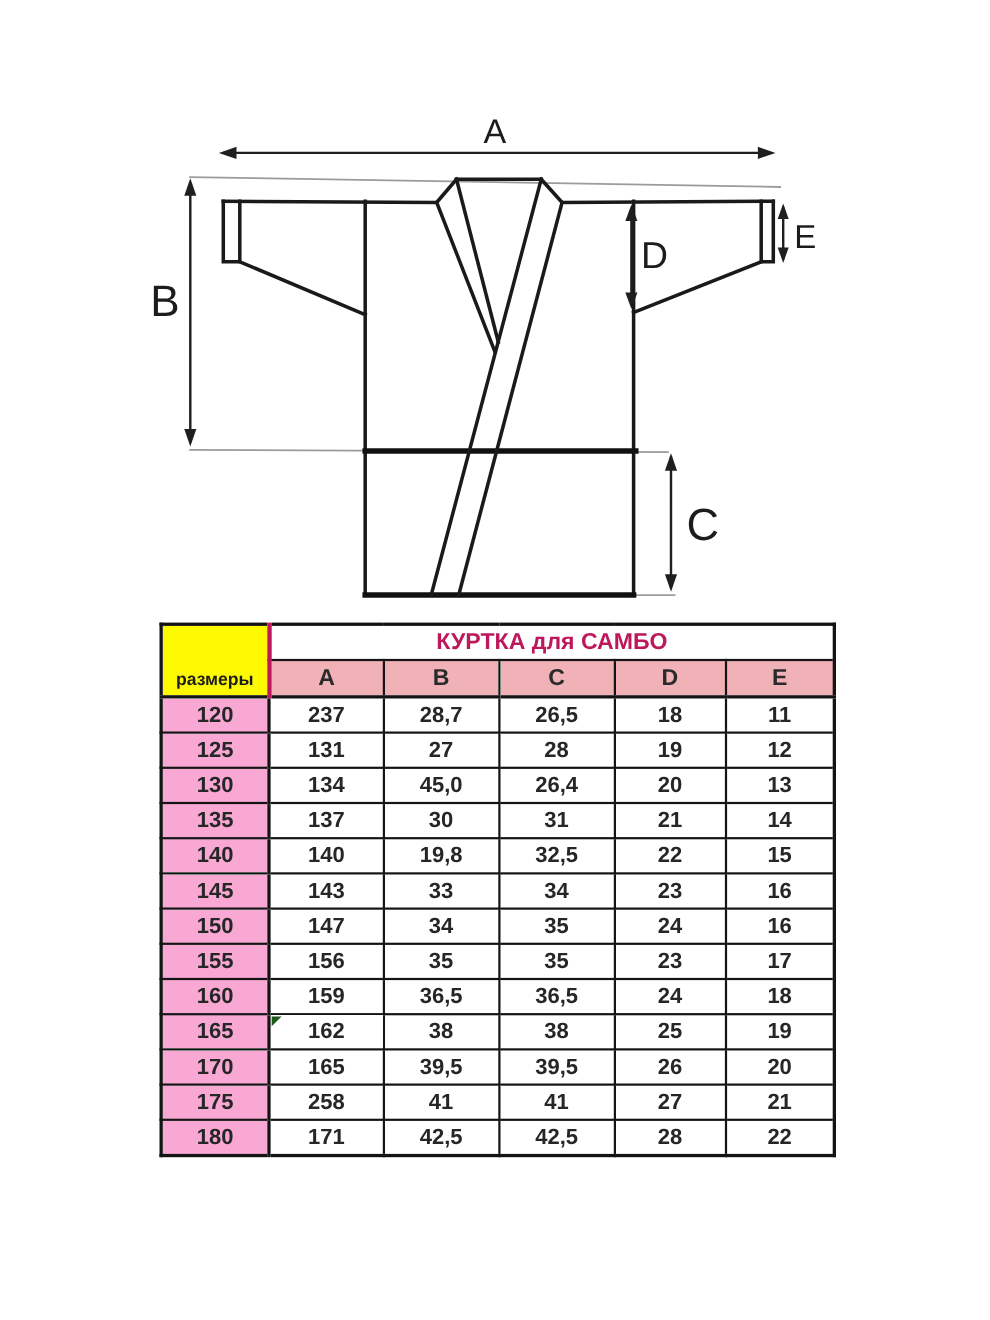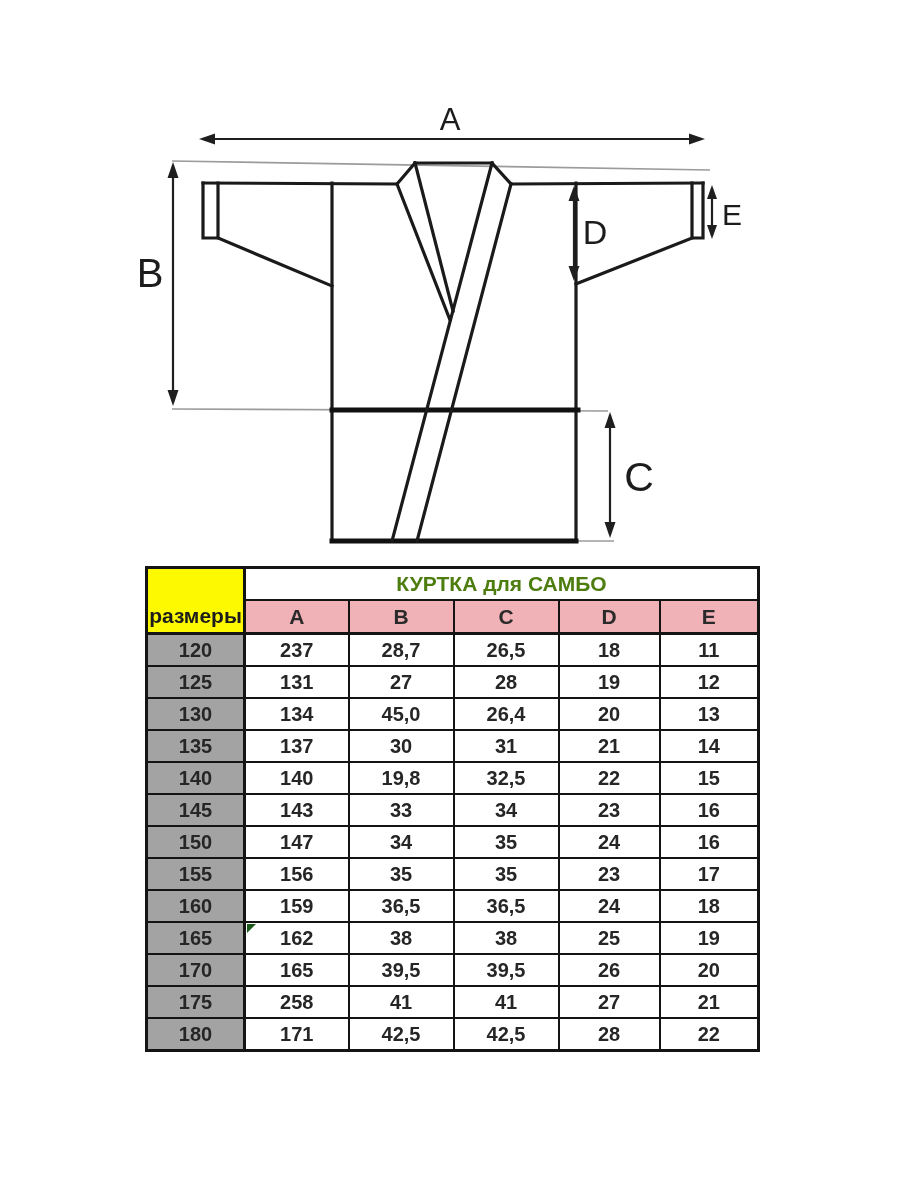--- a/index.html
+++ b/index.html
@@ -19,32 +19,32 @@
     position:absolute; left:145px; top:566px;
     border-collapse:collapse; table-layout:fixed;
     border:3px solid #141414;
     color:#232323;
   }
   .size-table td {
     border:2px solid #141414;
     text-align:center; vertical-align:middle;
     padding:0; overflow:hidden; white-space:nowrap;
   }
-  td.cell-title { height:30px; font-size:21px; font-weight:700; color:#4d7c0f; background:#ffffff; }
+  td.cell-title { height:30px; font-size:21px; font-weight:700; color:#be185d; background:#ffffff; }
   td.cell-rowhead {
     background:#fdf900; vertical-align:bottom; padding-bottom:4px;
-    font-size:21px; font-weight:600; color:#1c1c1c;
-    border-right:2px solid #be185d; border-bottom:3px solid #141414;
+    font-size:16px; font-weight:600; color:#1c1c1c;
+    border-right:4px solid #be185d; border-bottom:3px solid #141414;
   }
   tr.row-cols td {
     height:31px; background:#f0b2b7; font-size:21px; font-weight:600;
     color:#2a2a2a; border-bottom:3px solid #141414;
   }
   tr.row-data td { height:30px; font-size:20px; font-weight:600; color:#262626; background:#ffffff; }
-  tr.row-data td.cell-size { background:#a3a3a3; border-right:3px solid #141414; }
+  tr.row-data td.cell-size { background:#f9a8d4; border-right:3px solid #141414; }
   td.col-a { border-left:3px solid #141414; }
   td.cell-marker { position:relative;margin-left:28px; }
   td.cell-marker::before {
     content:""; position:absolute; left:1px; top:1px; width:0; height:0;
     border-top:9px solid #1d5b1d; border-right:9px solid transparent;
   }
 </style>
 </head>
 <body>
 

